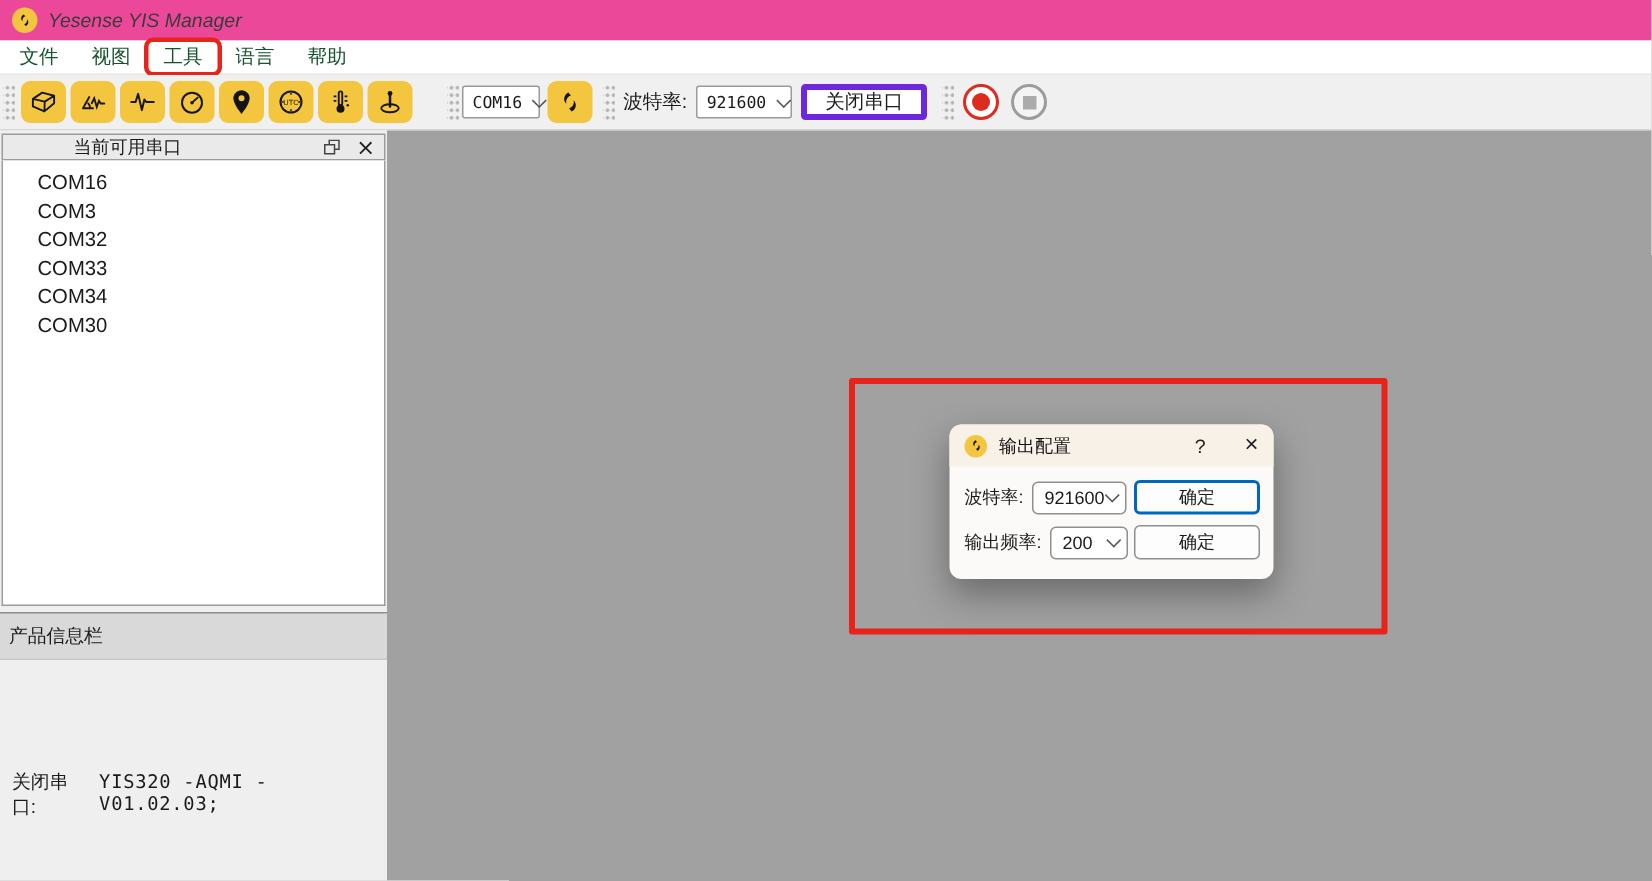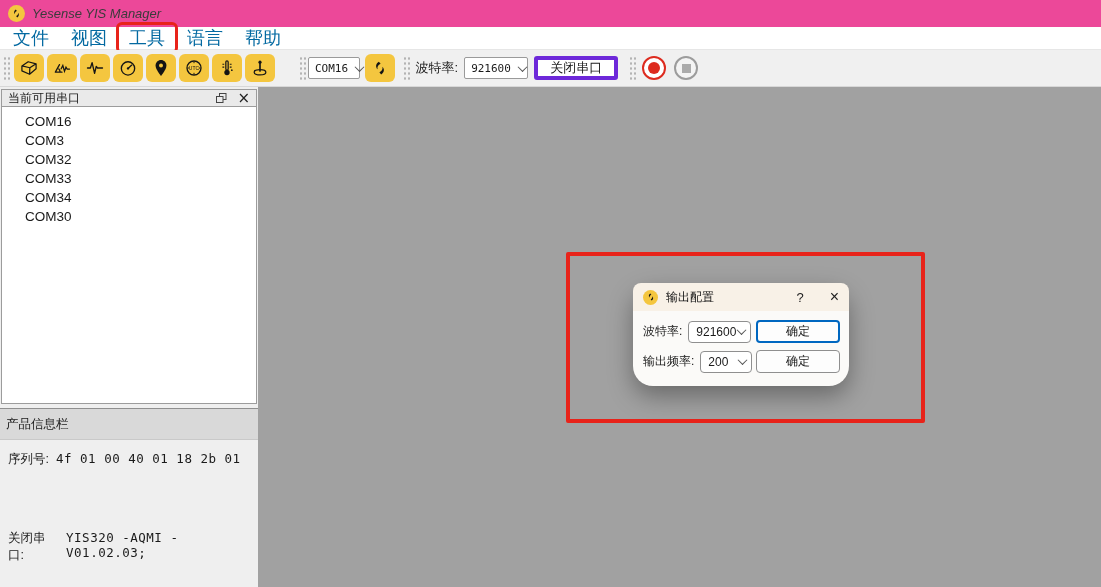--- a/index.html
+++ b/index.html
@@ -11,21 +11,21 @@
   .titlebar { position:absolute; left:0; top:0; width:1101px; height:27px;
     background:#ec4899; display:flex; align-items:center; padding-left:8px;font-style:italic; }
   .logo-badge { width:17px; height:17px; border-radius:50%; background:#f4c63f;
     display:flex; align-items:center; justify-content:center; flex:none; }
   .titlebar .title { font-size:13px; color:#3b3b3b; margin-left:7px; }
 
   
   .menubar { position:absolute; left:0; top:27px; width:1101px; height:23px;
     background:#ffffff; border-bottom:1px solid #e6e6e6;
     display:flex; align-items:center; padding-left:2px; }
-  .menu-item { font-size:18px; padding:2px 11px; color:#0369a1; }
+  .menu-item { font-size:13px; padding:2px 11px; color:#14532d; }
   .menu-item.highlighted { outline:3px solid #e8231a; outline-offset:-1px; border-radius:4px; }
 
   
   .toolbar { position:absolute; left:0; top:50px; width:1101px; height:37px;
     background:#f0f0f0; border-bottom:1px solid #d8d8d8;
     display:flex; align-items:center; }
   .grip { width:8px; height:26px; margin:0 2px; flex:none;
     background-image:radial-gradient(circle,#b3b3b3 1px,transparent 1.3px);
     background-size:4px 5px; background-position:1px 1px; }
   .tool-btn { width:30px; height:28px; margin:0 1.5px; border-radius:6px;
@@ -44,21 +44,21 @@
   .rec-dot { width:12px; height:12px; border-radius:50%; background:#dd2b1f; }
   .stop-btn { width:24px; height:24px; border-radius:50%; border:2px solid #9c9c9c;
     display:flex; align-items:center; justify-content:center; margin:0 4px; flex:none; background:#f4f4f4; }
   .stop-sq { width:9px; height:9px; background:#ababab; }
 
   
   .dock { position:absolute; left:0; top:87px; width:258px; height:500px;
     background:#efefef; display:flex; flex-direction:column; }
   .dock-header { height:18px; margin:2px 1px 0 1px; background:#eaeaea;
     border:1px solid #9c9c9c; display:flex; align-items:center; padding:0 6px; flex:none; }
-  .dock-header .dh-title { font-size:12px; }
+  .dock-header .dh-title { font-size:12px;margin-left:41px; }
   .dock-header .spacer { flex:1; }
   .dh-icon { display:flex; align-items:center; justify-content:center; margin-left:10px; }
   .dh-close { font-size:15px; line-height:14px; color:#222; font-family:"DejaVu Sans",sans-serif; }
   .port-list { height:297px; margin:0 1px; background:#fff; border:1px solid #9c9c9c;
     border-top:none; padding-top:5px; flex:none; }
   .port-item { font-size:13.5px; line-height:19px; padding-left:23px; }
   .info-header { margin-top:4px; height:32px; background:#d9d9d9; border-top:1px solid #8f8f8f;
     border-bottom:1px solid #c9c9c9; display:flex; align-items:center; padding-left:6px; flex:none; }
   .info-header .ih-title { font-size:12.5px; }
   .info-body { flex:1; padding:11px 8px 0 8px; }
@@ -69,21 +69,21 @@
 
   
   .canvas { position:absolute; left:258px; top:87px; width:843px; height:500px; background:#a1a1a1; }
 
   
   .anno-rect { position:absolute; left:566px; top:252px; width:359px; height:171px;
     border:4px solid #e8231a; border-radius:2px; }
 
   
   .dialog { position:absolute; left:633px; top:283px; width:216px; height:103px;
-    border-radius:20px; background:#fbfaf8; box-shadow:0 10px 24px rgba(0,0,0,0.35);
+    border-radius:8px; background:#fbfaf8; box-shadow:0 10px 24px rgba(0,0,0,0.35);
     display:flex; flex-direction:column;text-align:right; }
   .dlg-title { height:28px; background:#f8f1e7; border-radius:8px 8px 0 0;
     display:flex; align-items:center; padding:0 10px; flex:none; }
   .dlg-title .logo-badge { width:15px; height:15px; }
   .dlg-title .dt-text { font-size:12px; margin-left:8px; color:#111; }
   .dlg-title .spacer { flex:1; }
   .dlg-help { font-size:13px; color:#222; margin-right:26px; }
   .dlg-close { font-size:16px; color:#222; line-height:14px; }
   .dlg-body { flex:1; padding:9px 9px 8px 10px; display:flex; flex-direction:column; gap:7px; }
   .dlg-row { display:flex; align-items:center; }
@@ -223,24 +223,20 @@
       <div class="port-item">COM3</div>
       <div class="port-item">COM32</div>
       <div class="port-item">COM33</div>
       <div class="port-item">COM34</div>
       <div class="port-item">COM30</div>
     </div>
     <div class="info-header">
       <span class="ih-title">产品信息栏</span>
     </div>
     <div class="info-body">
-      <div class="info-row">
-        <span>序列号:</span>
-        <span class="mono">4f 01 00 40 01 18 2b 01</span>
-      </div>
       <div class="info-row version">
         <span>关闭串口:</span>
         <span class="mono">YIS320 -AQMI -V01.02.03;</span>
       </div>
     </div>
   </div>
 
   <div class="canvas"></div>
 
   <div class="anno-rect"></div>

